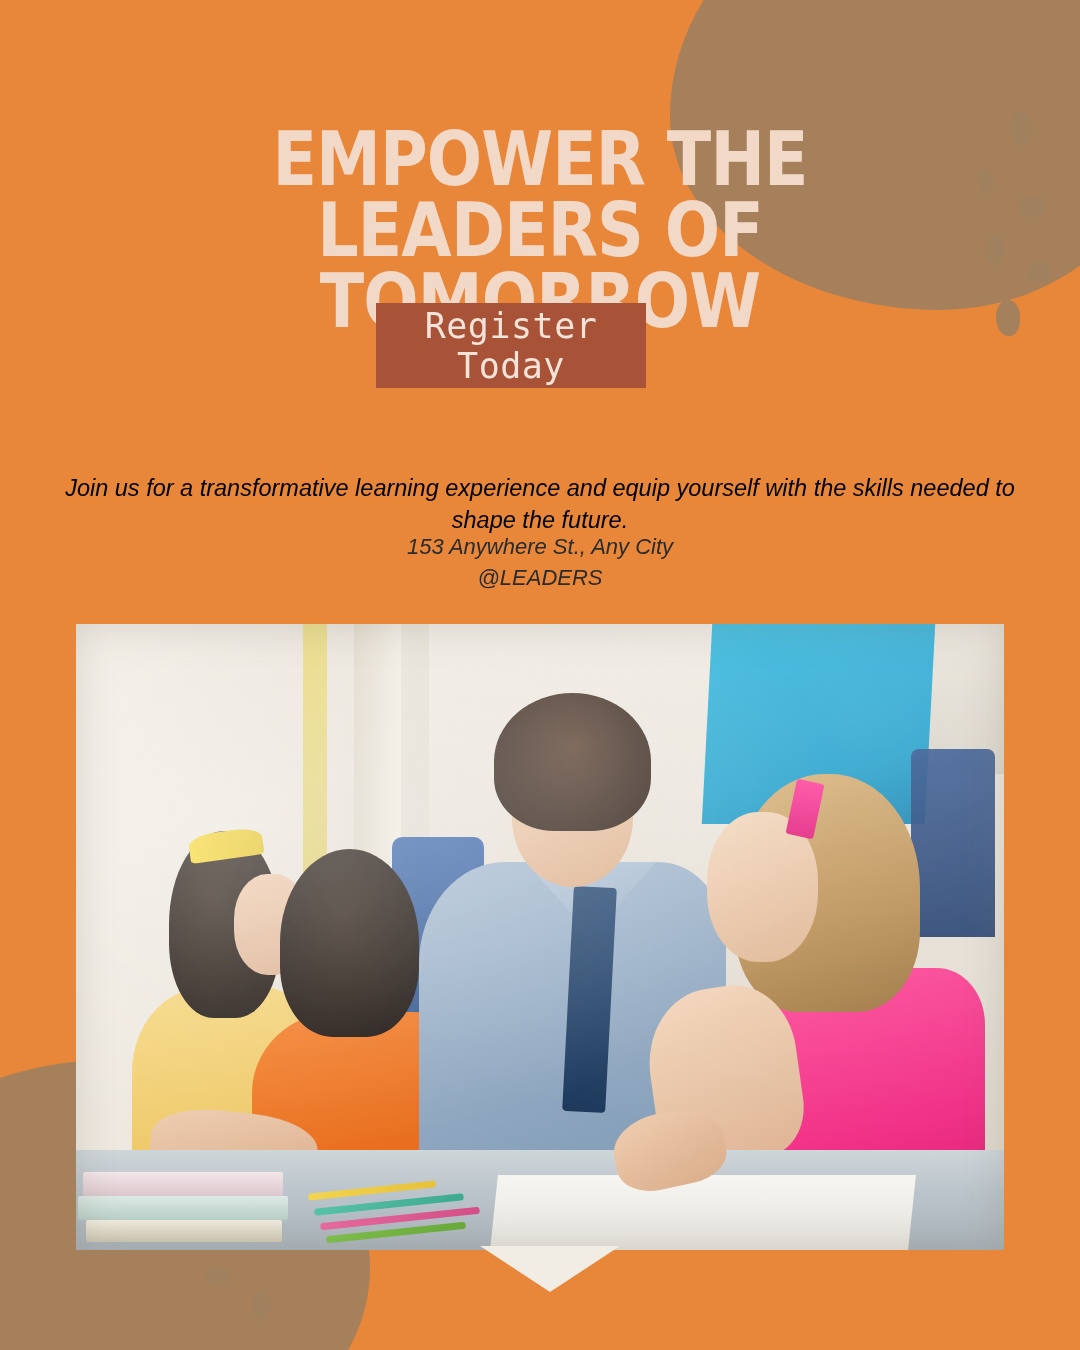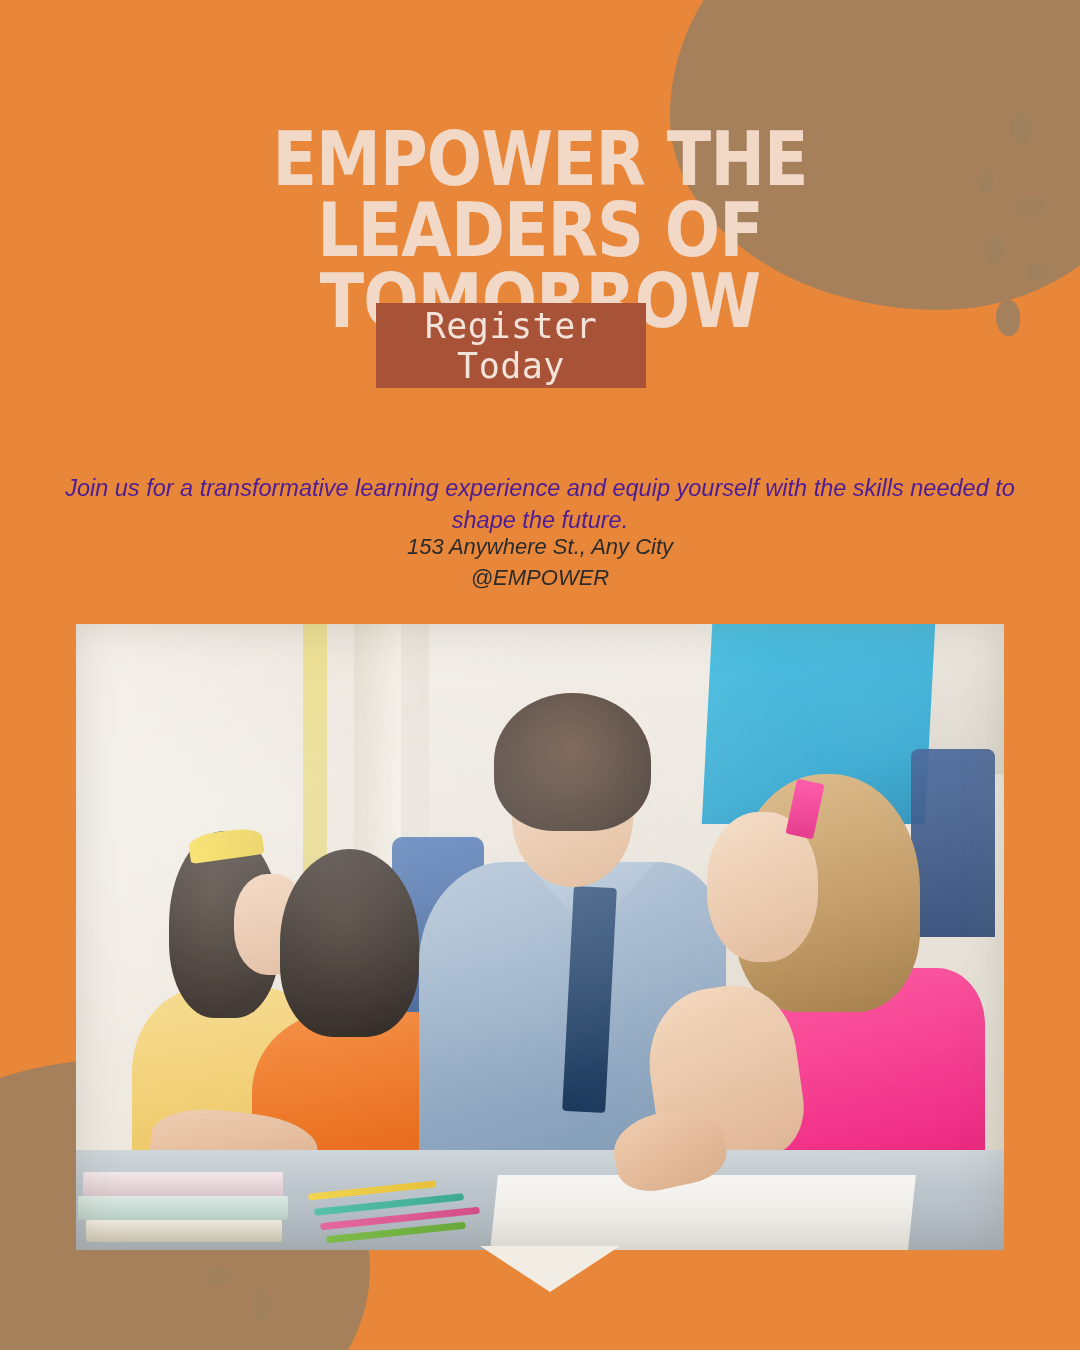--- a/index.html
+++ b/index.html
@@ -98,21 +98,21 @@
     letter-spacing: 0.5px;
   }
 
   
   .body-copy {
     position: absolute;
     top: 448px;
     left: 55px;
     width: 970px;
     text-align: center;
-    color: #4c1d95;
+    color: #000000;
     font-family: "Liberation Sans", sans-serif;
     font-style: italic;
     font-size: 23.5px;
     line-height: 1.38;
     z-index: 3;
   }
   .address {
     position: absolute;
     top: 531px;
     left: 55px;
@@ -364,21 +364,21 @@
   <h1 class="headline">EMPOWER THE LEADERS OF TOMORROW</h1>
 
   <button class="cta">
     <span class="cta-label">Register Today</span>
   </button>
 
   <p class="body-copy">Join us for a transformative learning experience and equip yourself with the skills needed to shape the future.</p>
 
   <div class="address">
     <span>153 Anywhere St., Any City</span>
-    <span class="handle">@EMPOWER</span>
+    <span class="handle">@LEADERS</span>
   </div>
 
   <div class="photo-frame">
     <div class="photo">
       <div class="wall-panel"></div>
       <div class="yellow-strip"></div>
       <div class="door-edge"></div>
       <div class="blue-board2"></div>
       <div class="blue-board"></div>
       <div class="chair-blue"></div>

